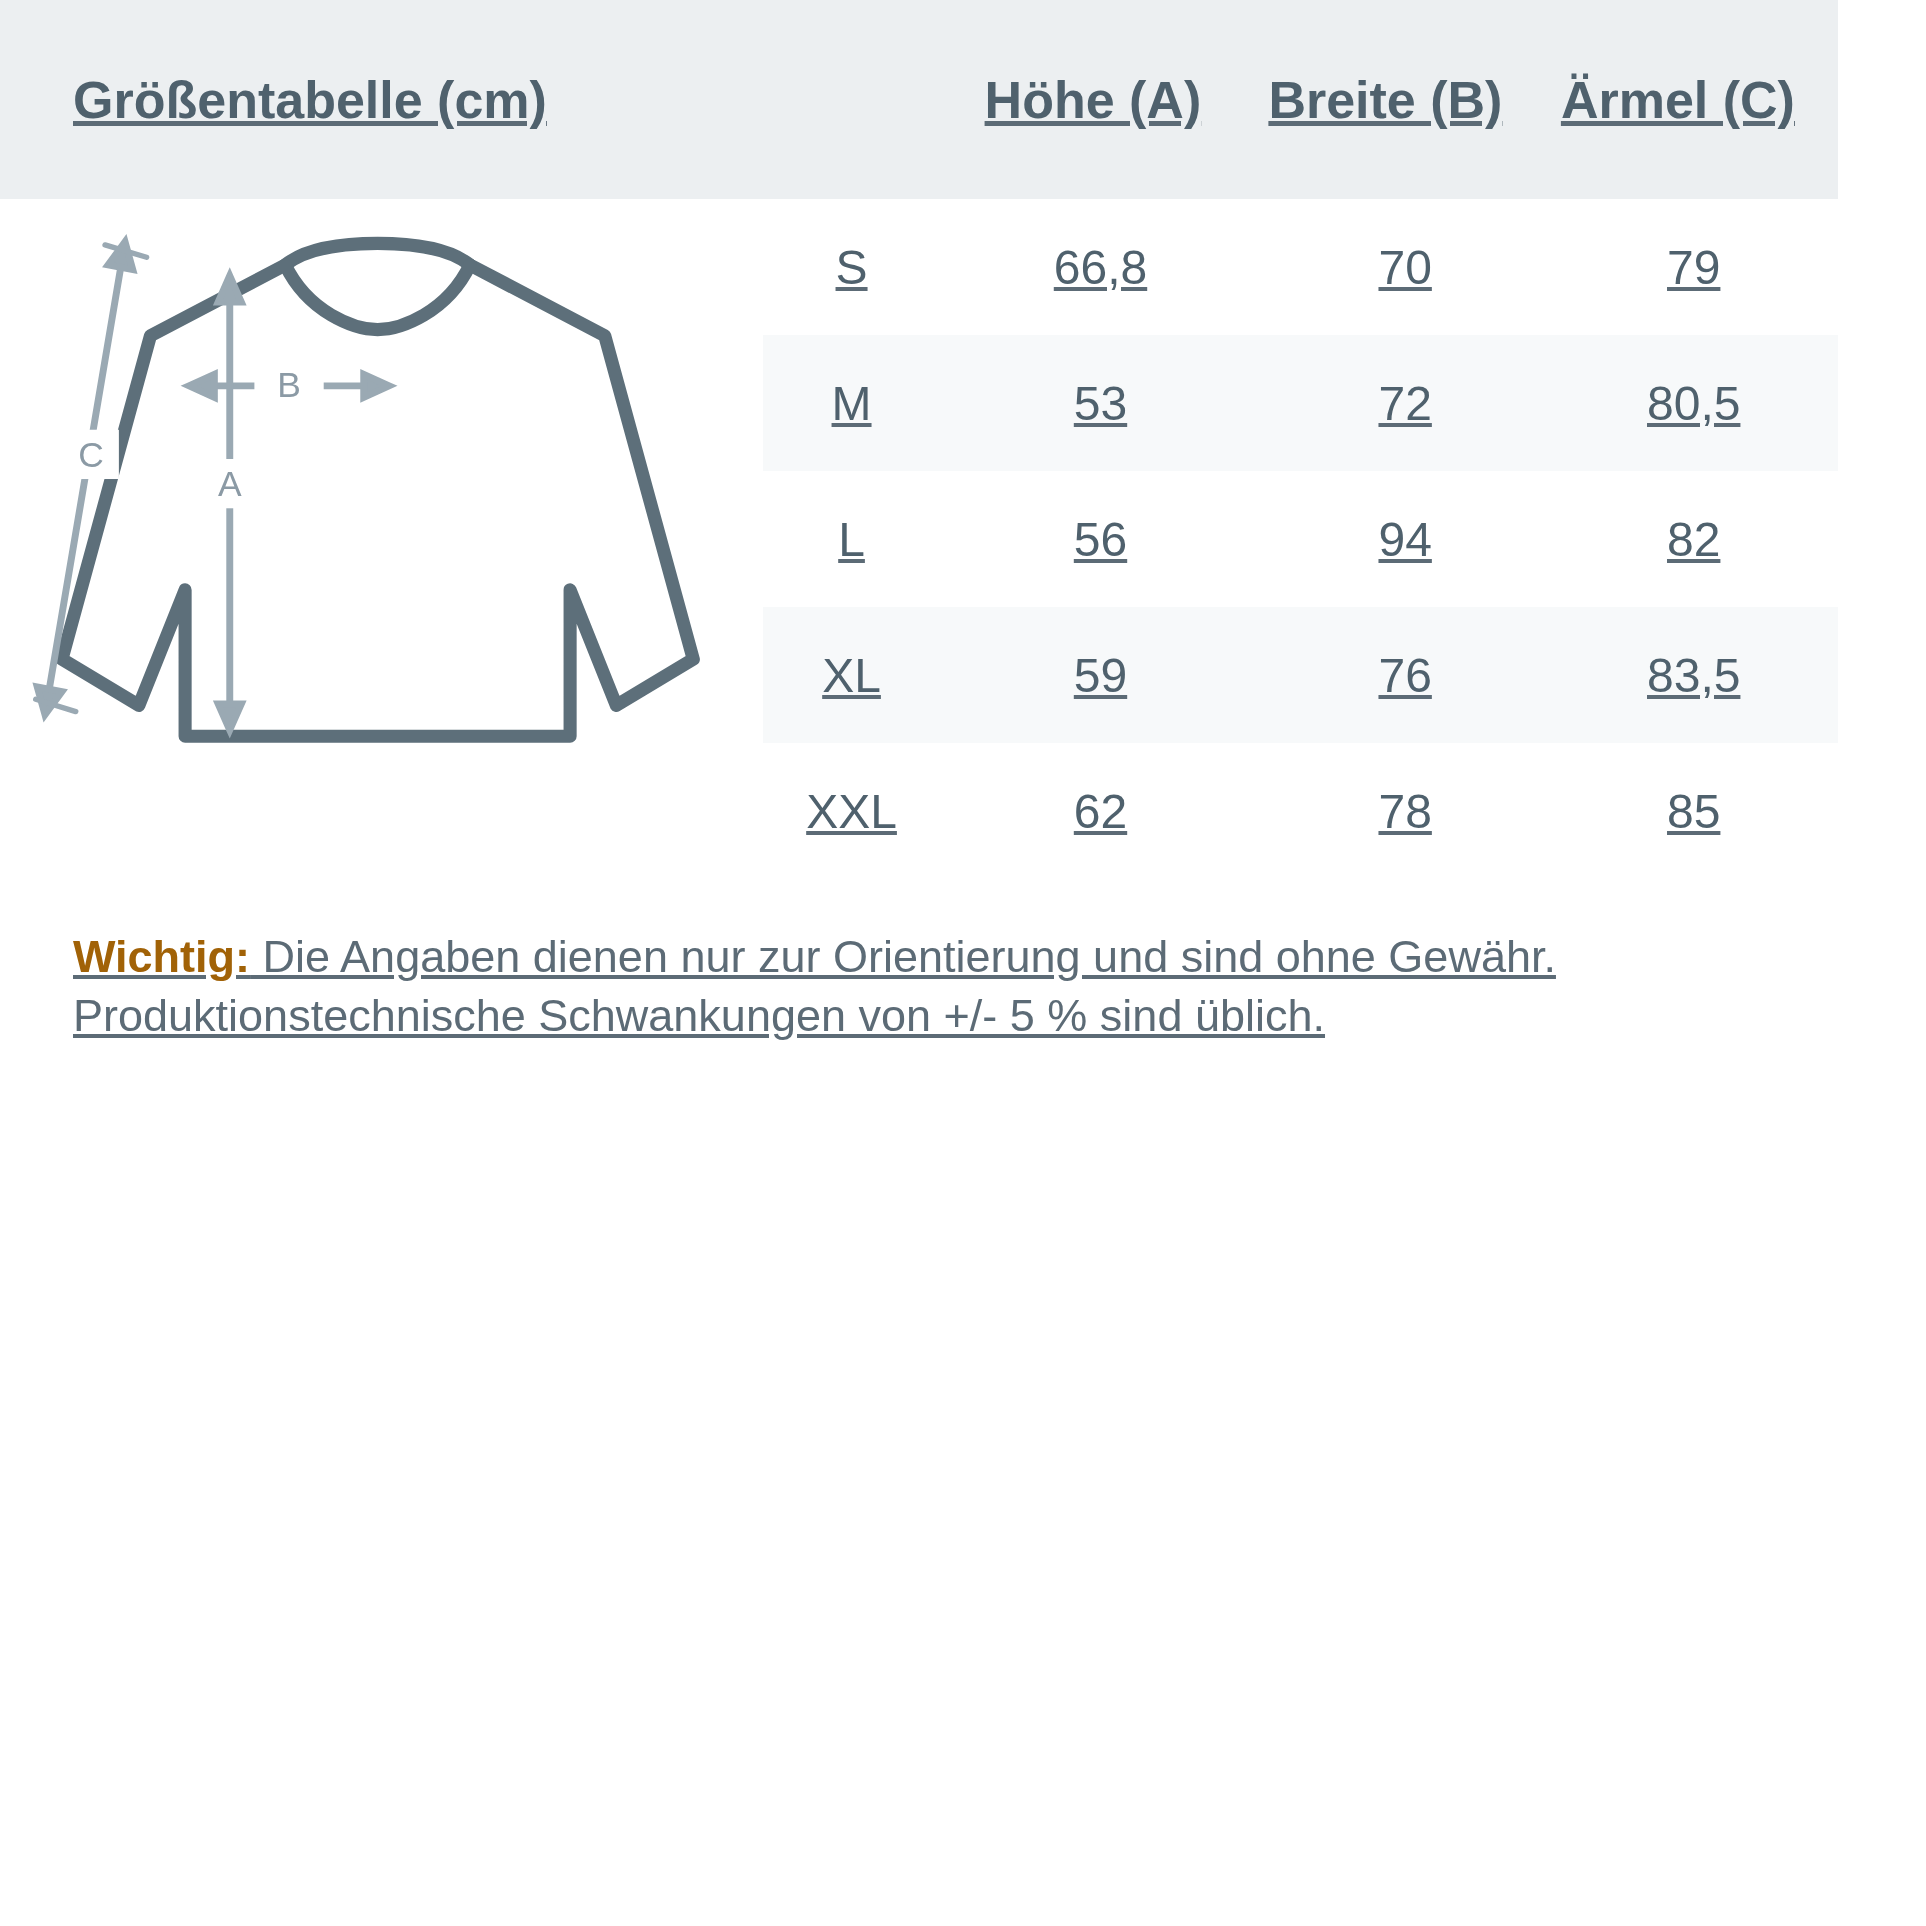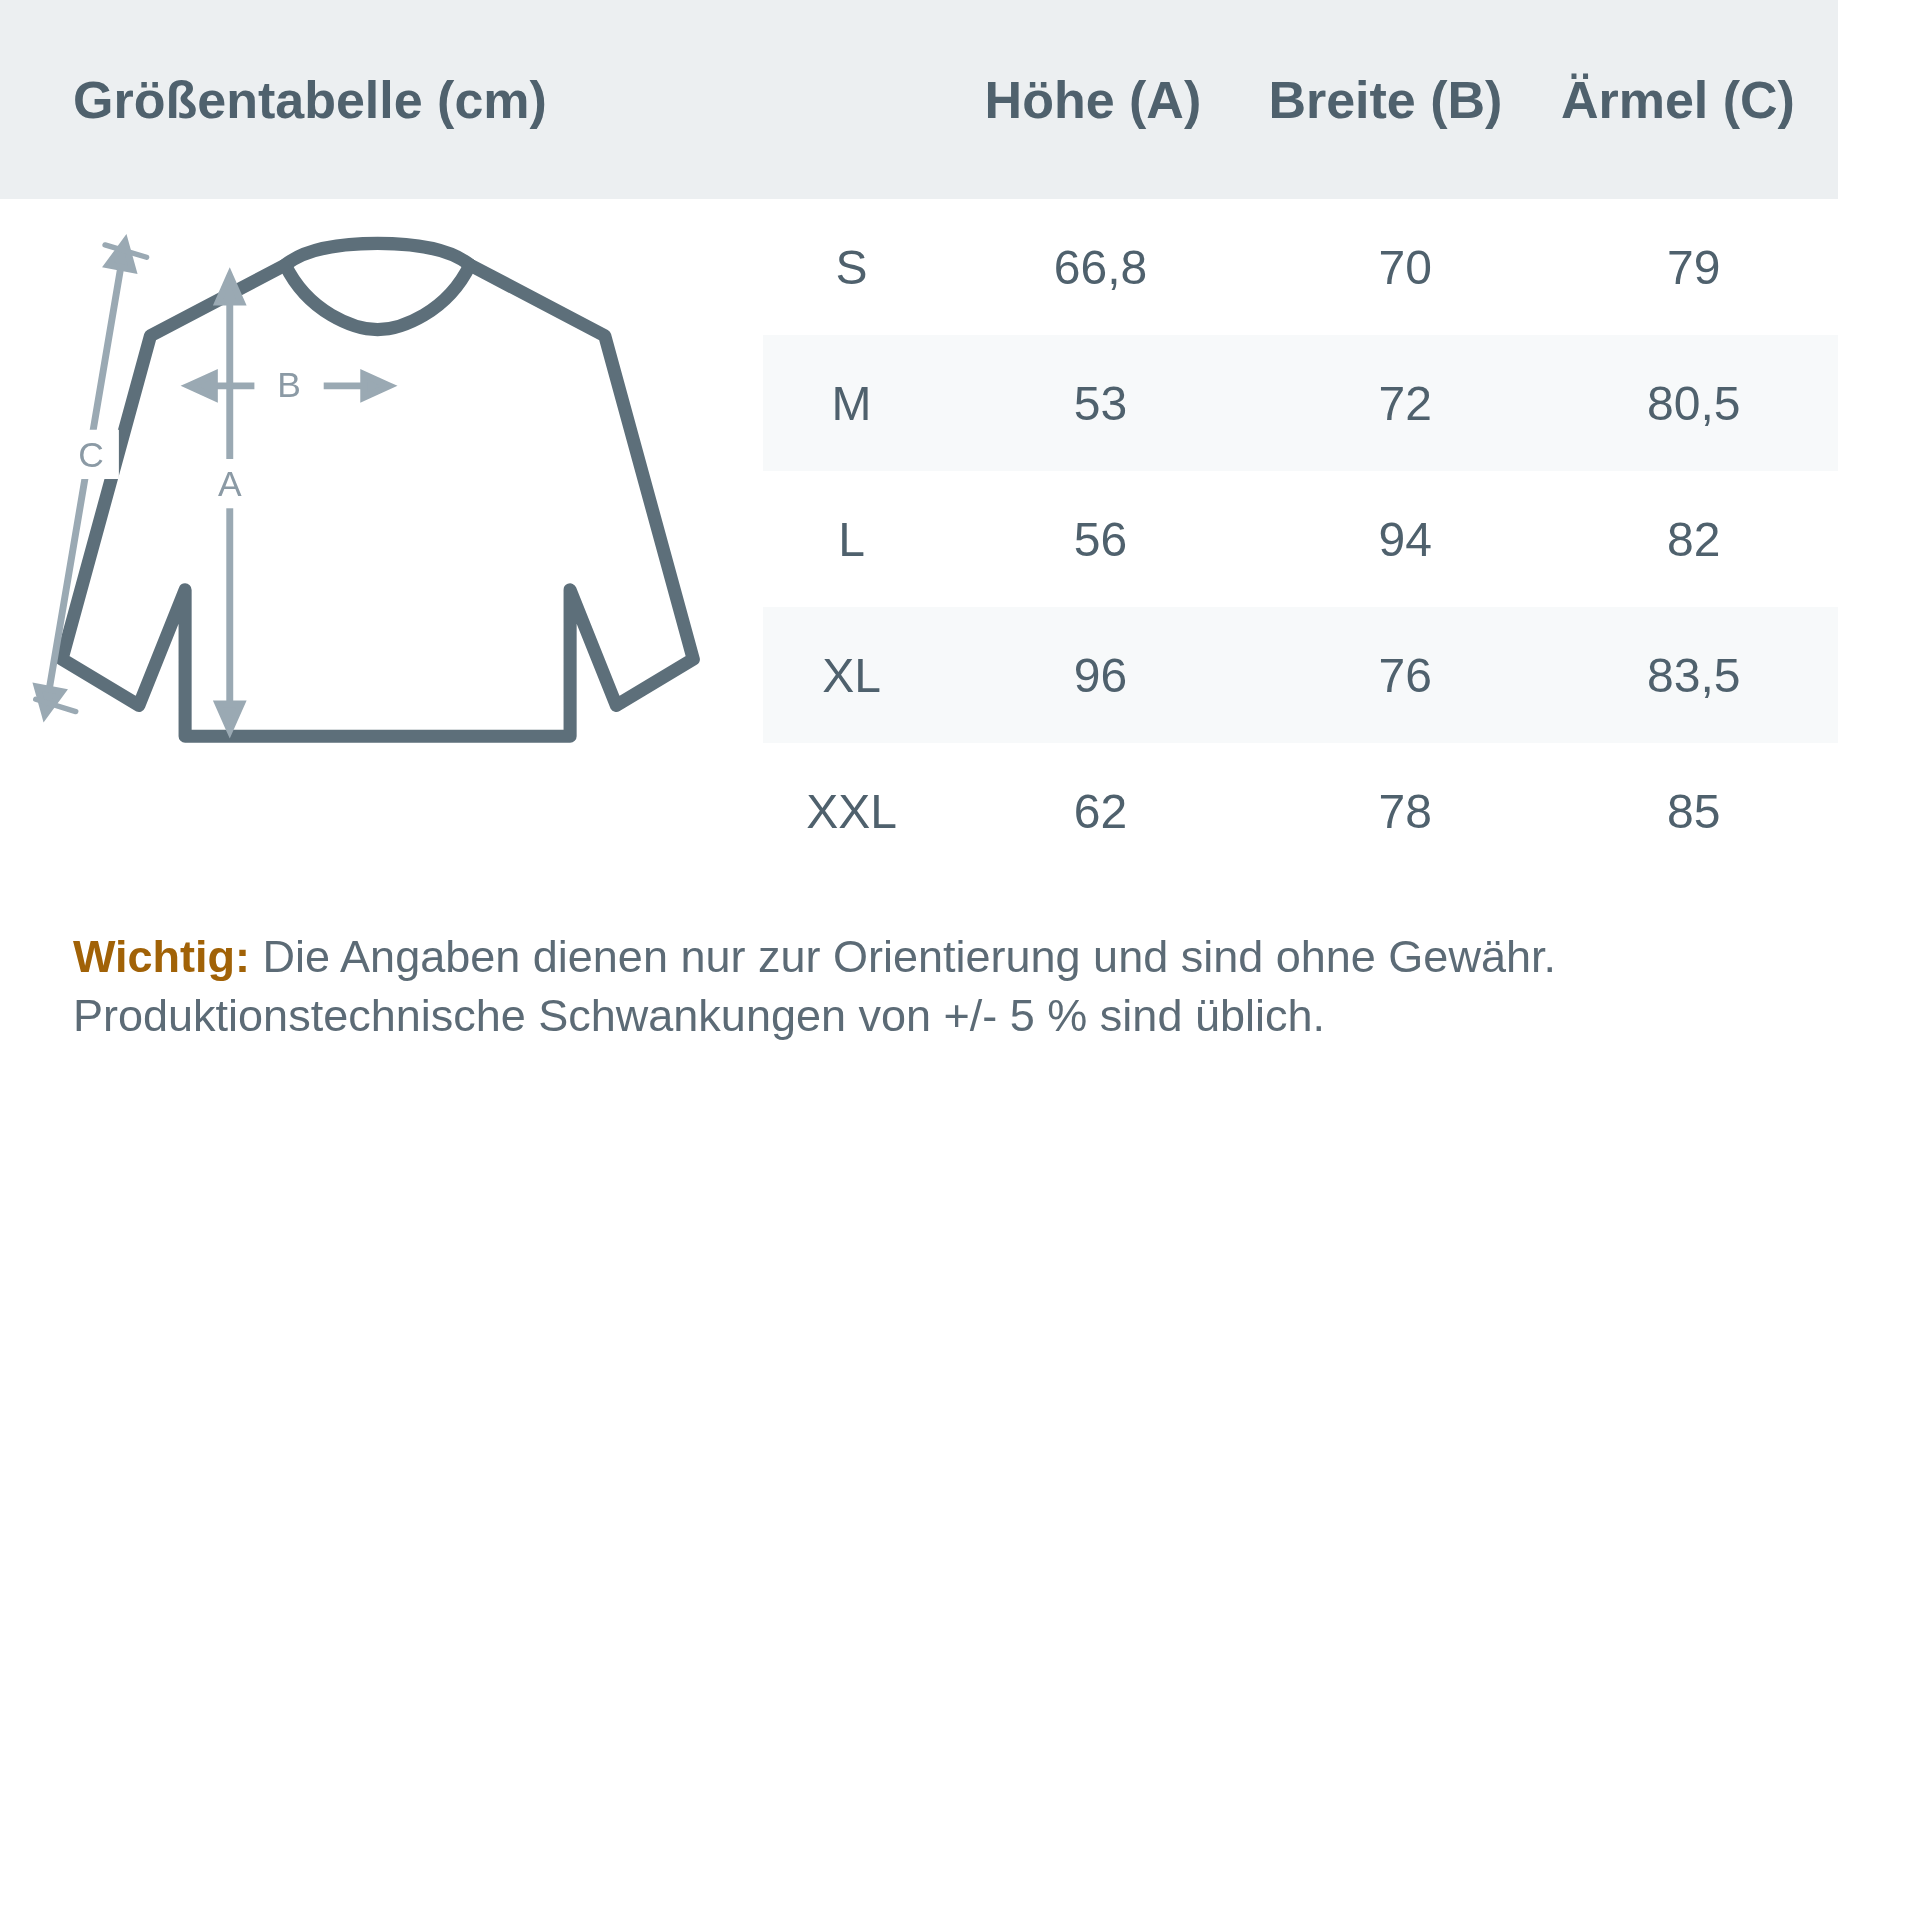--- a/index.html
+++ b/index.html
@@ -12,20 +12,21 @@
     height: 1926px;
     font-family: "Liberation Sans", sans-serif;
     color: #5c6b76;
     overflow: hidden;
   }
 
   .page {
     width: 1838px;
     height: 1926px;
     position: relative;
+    text-decoration: underline;
   }
 
   
   .header {
     background: #eceff1;
     height: 199px;
     display: flex;
     align-items: center;
     box-sizing: border-box;
     padding: 0 0 0 0;
@@ -187,21 +188,21 @@
             <td class="col-c">80,5</td>
           </tr>
           <tr>
             <td class="col-size">L</td>
             <td class="col-b">56</td>
             <td class="col-h">94</td>
             <td class="col-c">82</td>
           </tr>
           <tr class="alt">
             <td class="col-size">XL</td>
-            <td class="col-b">96</td>
+            <td class="col-b">59</td>
             <td class="col-h">76</td>
             <td class="col-c">83,5</td>
           </tr>
           <tr>
             <td class="col-size">XXL</td>
             <td class="col-b">62</td>
             <td class="col-h">78</td>
             <td class="col-c">85</td>
           </tr>
         </tbody>

